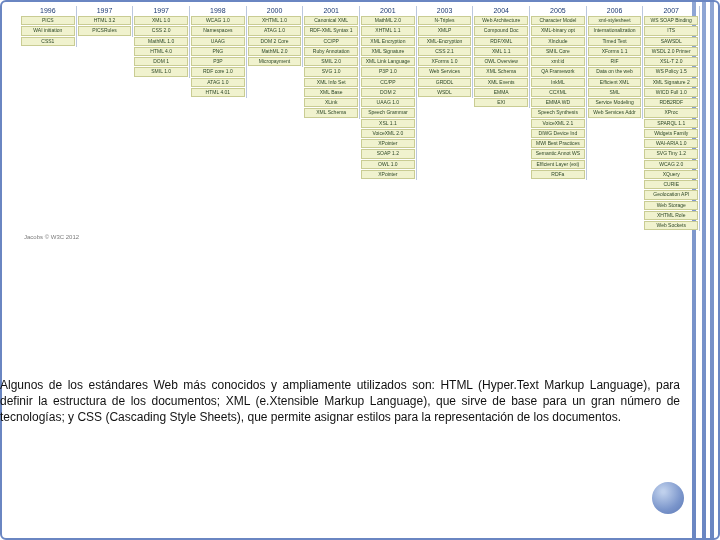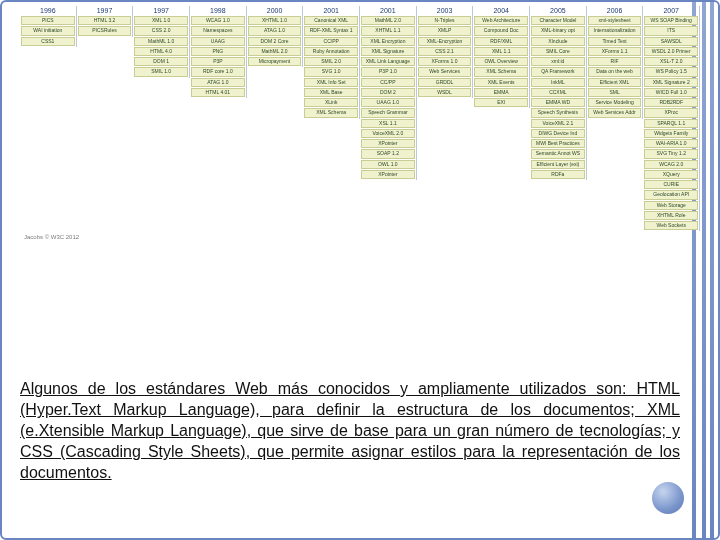--- a/index.html
+++ b/index.html
@@ -78,28 +78,27 @@
     text-overflow: ellipsis;
   }
   .caption-src {
     font-size: 6px;
     color: #7b7b7b;
     margin: 3px 0 0 4px;
   }
 
   .body-text {
     position: absolute;
-    left: 20px;
+    left: 0;
     right: 40px;
     top: 378px;
-    font-size: 16px;
+    font-size: 12px;
     line-height: 1.32;
     color: #111111;
     text-align: justify;
-    text-decoration: underline;
   }
 </style>
 </head>
 <body>
 
 <div class="frame"></div>
 <div class="stripe s1"></div>
 <div class="stripe s2"></div>
 <div class="stripe s3"></div>
 <div class="corner-dot"></div>

